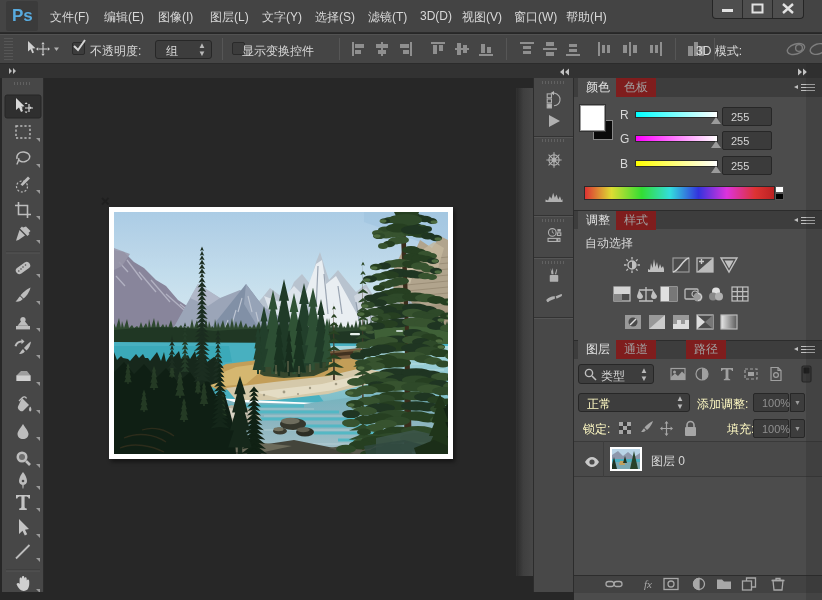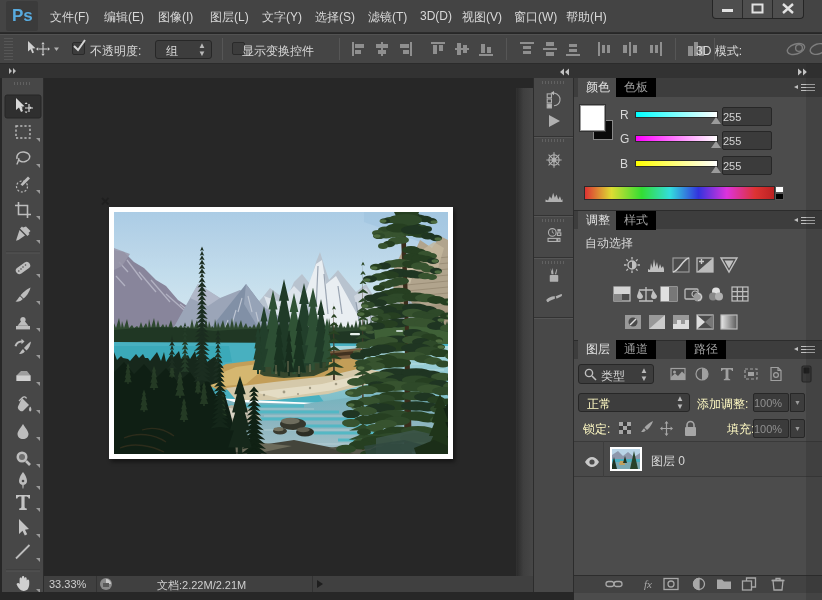--- a/index.html
+++ b/index.html
@@ -49,25 +49,25 @@
     color:#cfcfcf; font-size:11px; }
   
   #dockstrip { left:533px; top:78px; width:41px; height:514px; background:#484848;
     border-left:1px solid #2c2c2c; border-right:1px solid #2c2c2c; }
   .grip { height:3px; background:repeating-linear-gradient(90deg,#616161 0 1px,transparent 1px 3px); }
   .dsep { position:absolute; left:0; width:100%; height:1px; background:#333; box-shadow:0 1px 0 #555;}
   
   #dock { left:574px; top:78px; width:248px; height:522px; background:#4c4c4c; }
   .phdr { position:absolute; left:0; width:248px; height:19px; background:#3d3d3d; }
   .ptab { position:absolute; top:0; height:19px; padding:0 8px; font-size:12px;
-    line-height:19px; color:#9f9f9f; background:#000000; }
+    line-height:19px; color:#9f9f9f; background:#7f1d1d; }
   .ptab.on { background:#4c4c4c; color:#e2e2e2; }
   .pmenu { position:absolute; width:22px; height:10px; }
   .numbox { position:absolute; background:#3b3b3b; border:1px solid #272727;
-    border-radius:2px; color:#d4d4d4; font-size:11px; padding-left:0; }
+    border-radius:2px; color:#d4d4d4; font-size:11px; padding-left:8px; }
   svg { display:block; }
 </style>
 </head>
 <body>
 <div id="app">
 
   <div class="abs" id="menubar"></div>
   <div class="abs" style="left:6px;top:1px;width:32px;height:30px;background:#3b3b3b;border-radius:2px"></div>
   <div class="abs" id="pslogo">Ps</div>
   <div class="abs txt menu" style="left:50px">文件(F)</div>
@@ -915,32 +915,20 @@
 <path d="M250,234 L290,228 L330,238 L330,242 L252,242 Z" fill="#2e4a40" opacity="0.8"></path>
 <path d="M318,242 L324,200 L334,192 L334,242 Z" fill="#132513"></path>
 <use href="#tr" transform="translate(326,242) scale(2.4,2.0)" fill="#1d3618"></use>
 <path d="M300,236 L320,228 L334,234 L334,242 L302,242 Z" fill="#1a2f16"></path>
 </svg>
 
 </div>
     </div>
   </div>
   <div class="abs" id="vscroll"></div>
-  <div class="abs" id="statusbar">
-    <span style="position:absolute;left:5px;top:2px">33.33%</span>
-    <span style="position:absolute;left:52px;top:0;width:1px;height:16px;background:#333"></span>
-    <svg width="14" height="14" style="position:absolute;left:55px;top:1px">
-        <circle cx="7" cy="7" r="6" fill="#8a8a8a"></circle>
-        <path d="M7,7 L7,2 A5,5 0 0 1 12,7 Z" fill="#c9c9c9"></path>
-        <rect x="4" y="6" width="6" height="4" fill="#5a5a5a"></rect>
-      </svg>
-    <span style="position:absolute;left:113px;top:2px">文档:2.22M/2.21M</span>
-    <span style="position:absolute;left:268px;top:0;width:1px;height:16px;background:#333"></span>
-    <span style="position:absolute;left:273px;top:4px;width:0;height:0;border:4px solid transparent;border-left:6px solid #1e1e1e"></span>
-  </div>
 
   <div class="abs" id="dockstrip">
     <div class="grip" style="position:absolute;left:8px;top:3px;width:24px"></div>
     <div class="grip" style="position:absolute;left:8px;top:61px;width:24px"></div>
     <div class="grip" style="position:absolute;left:8px;top:141px;width:24px"></div>
     <div class="grip" style="position:absolute;left:8px;top:183px;width:24px"></div>
     <div class="dsep" style="top:58px"></div>
     <div class="dsep" style="top:137px"></div>
     <div class="dsep" style="top:179px"></div>
     <div class="dsep" style="top:239px"></div>

